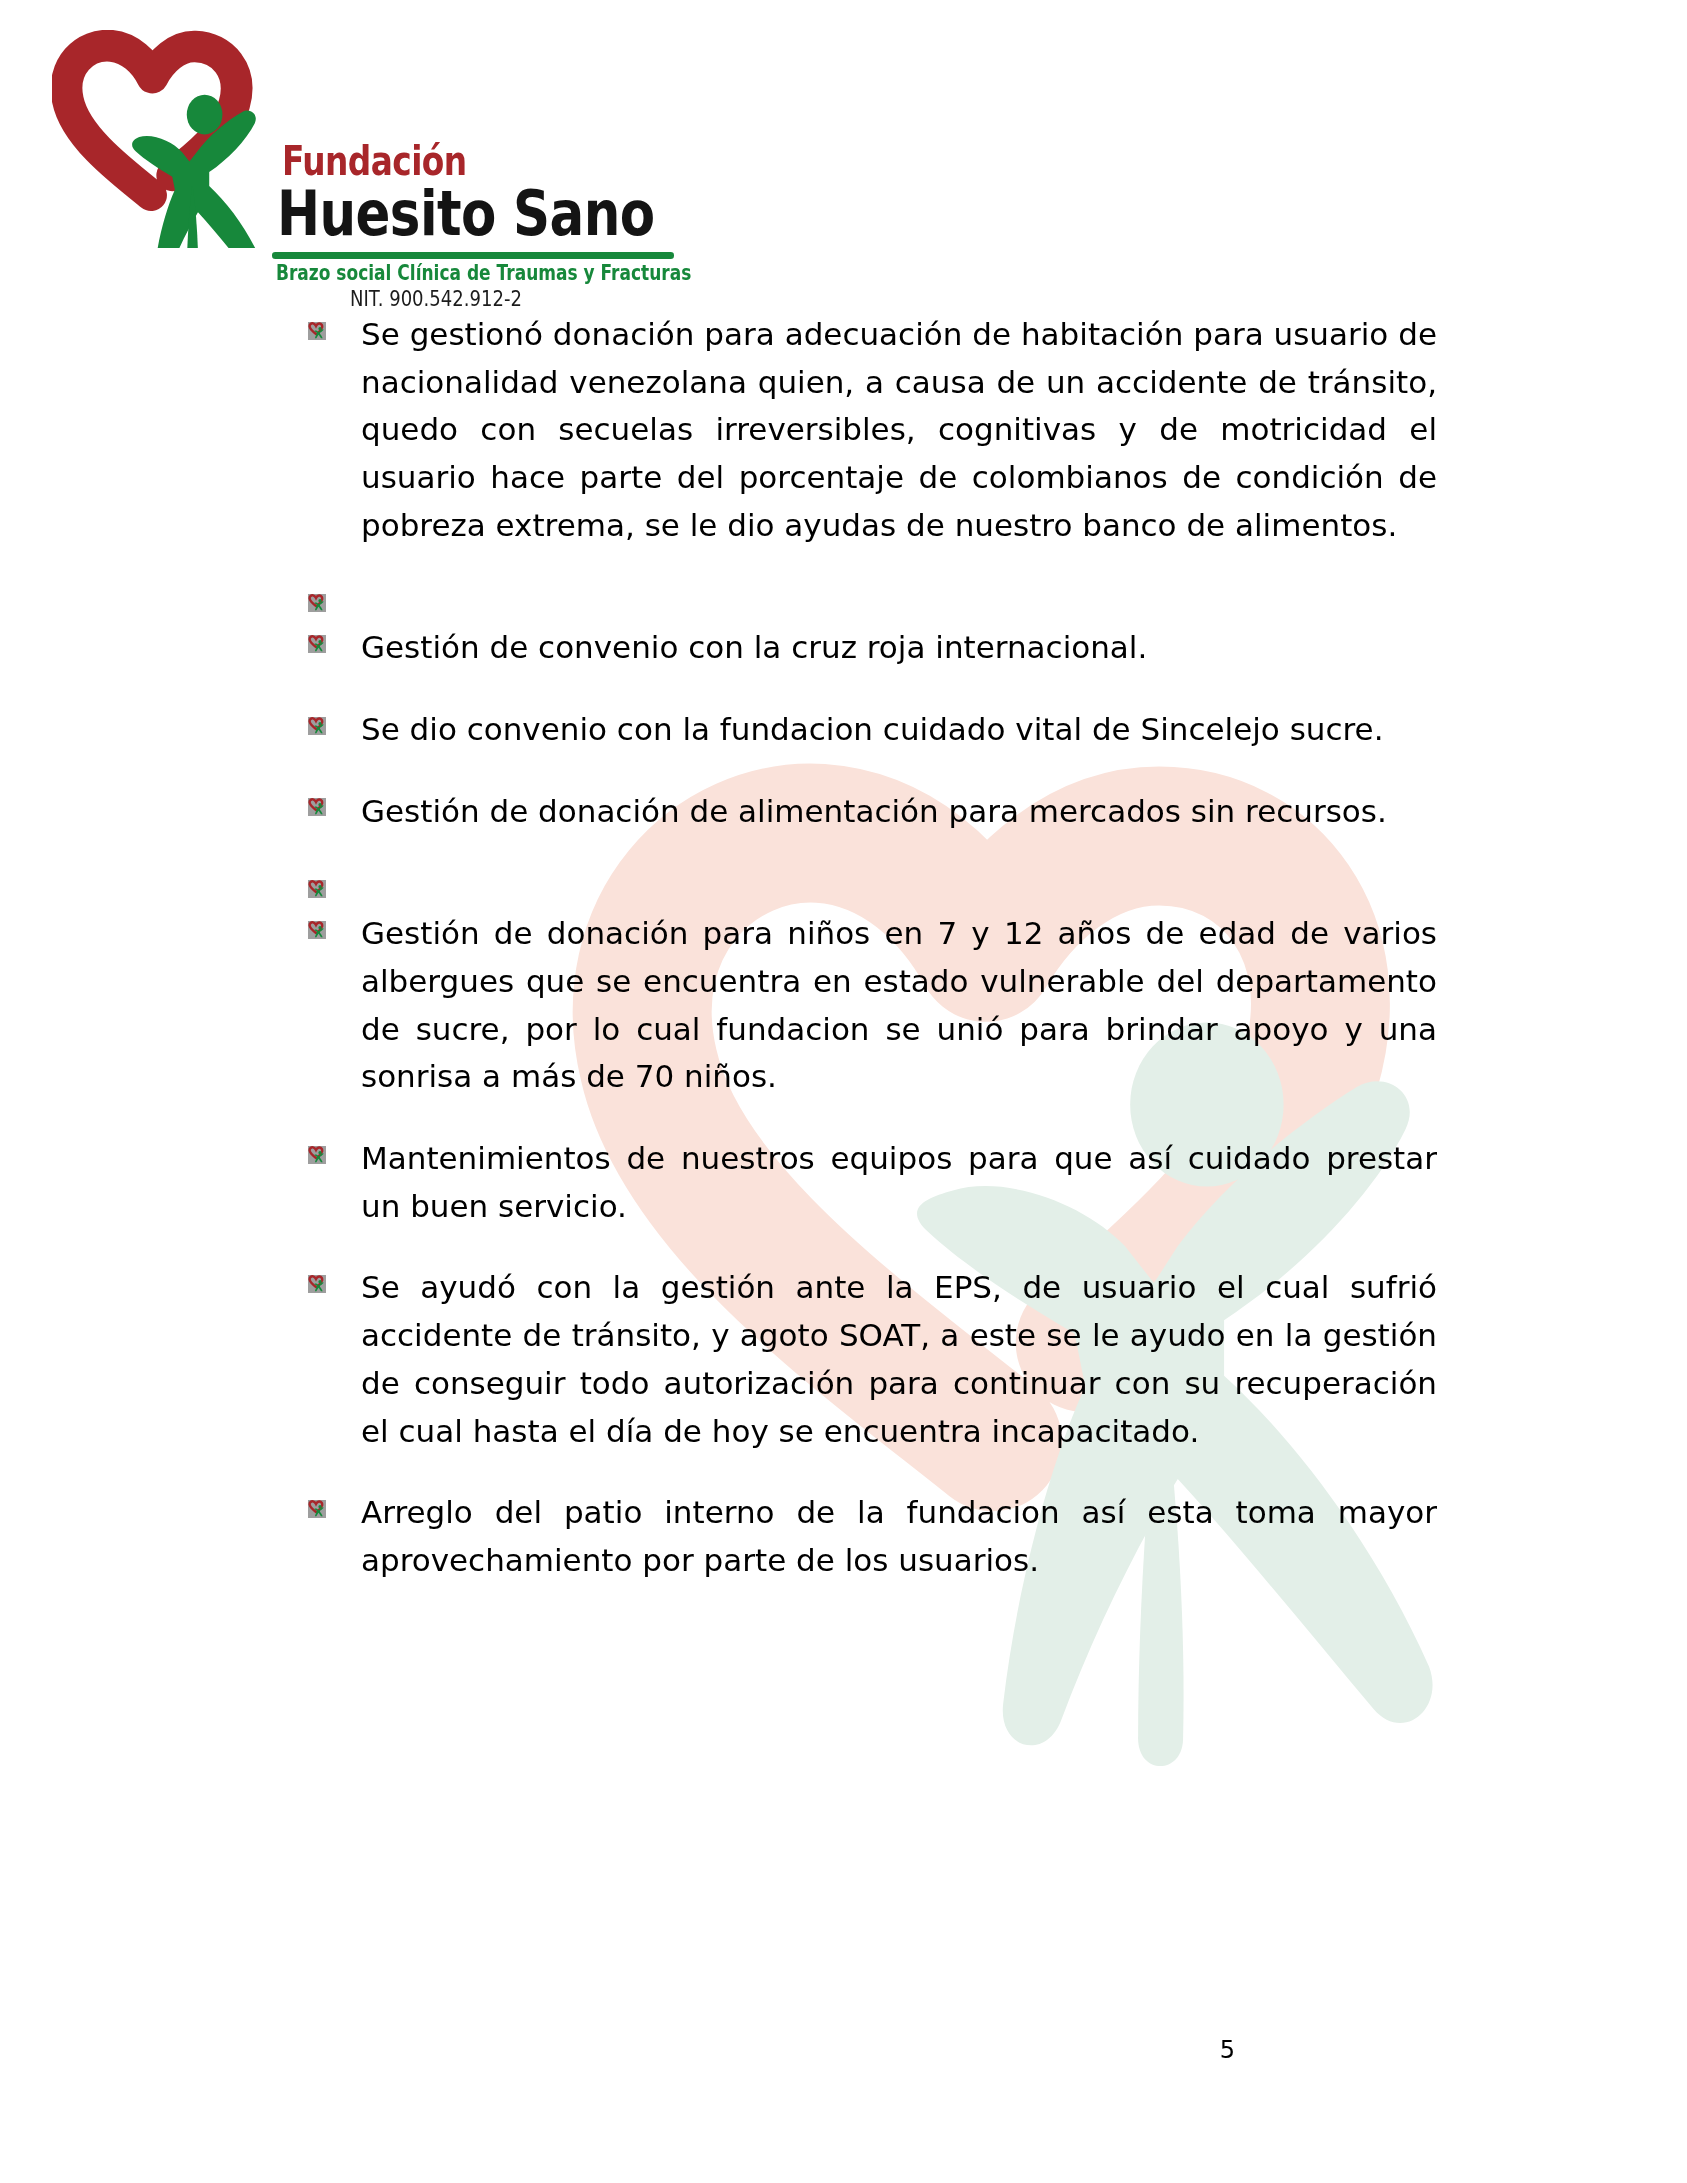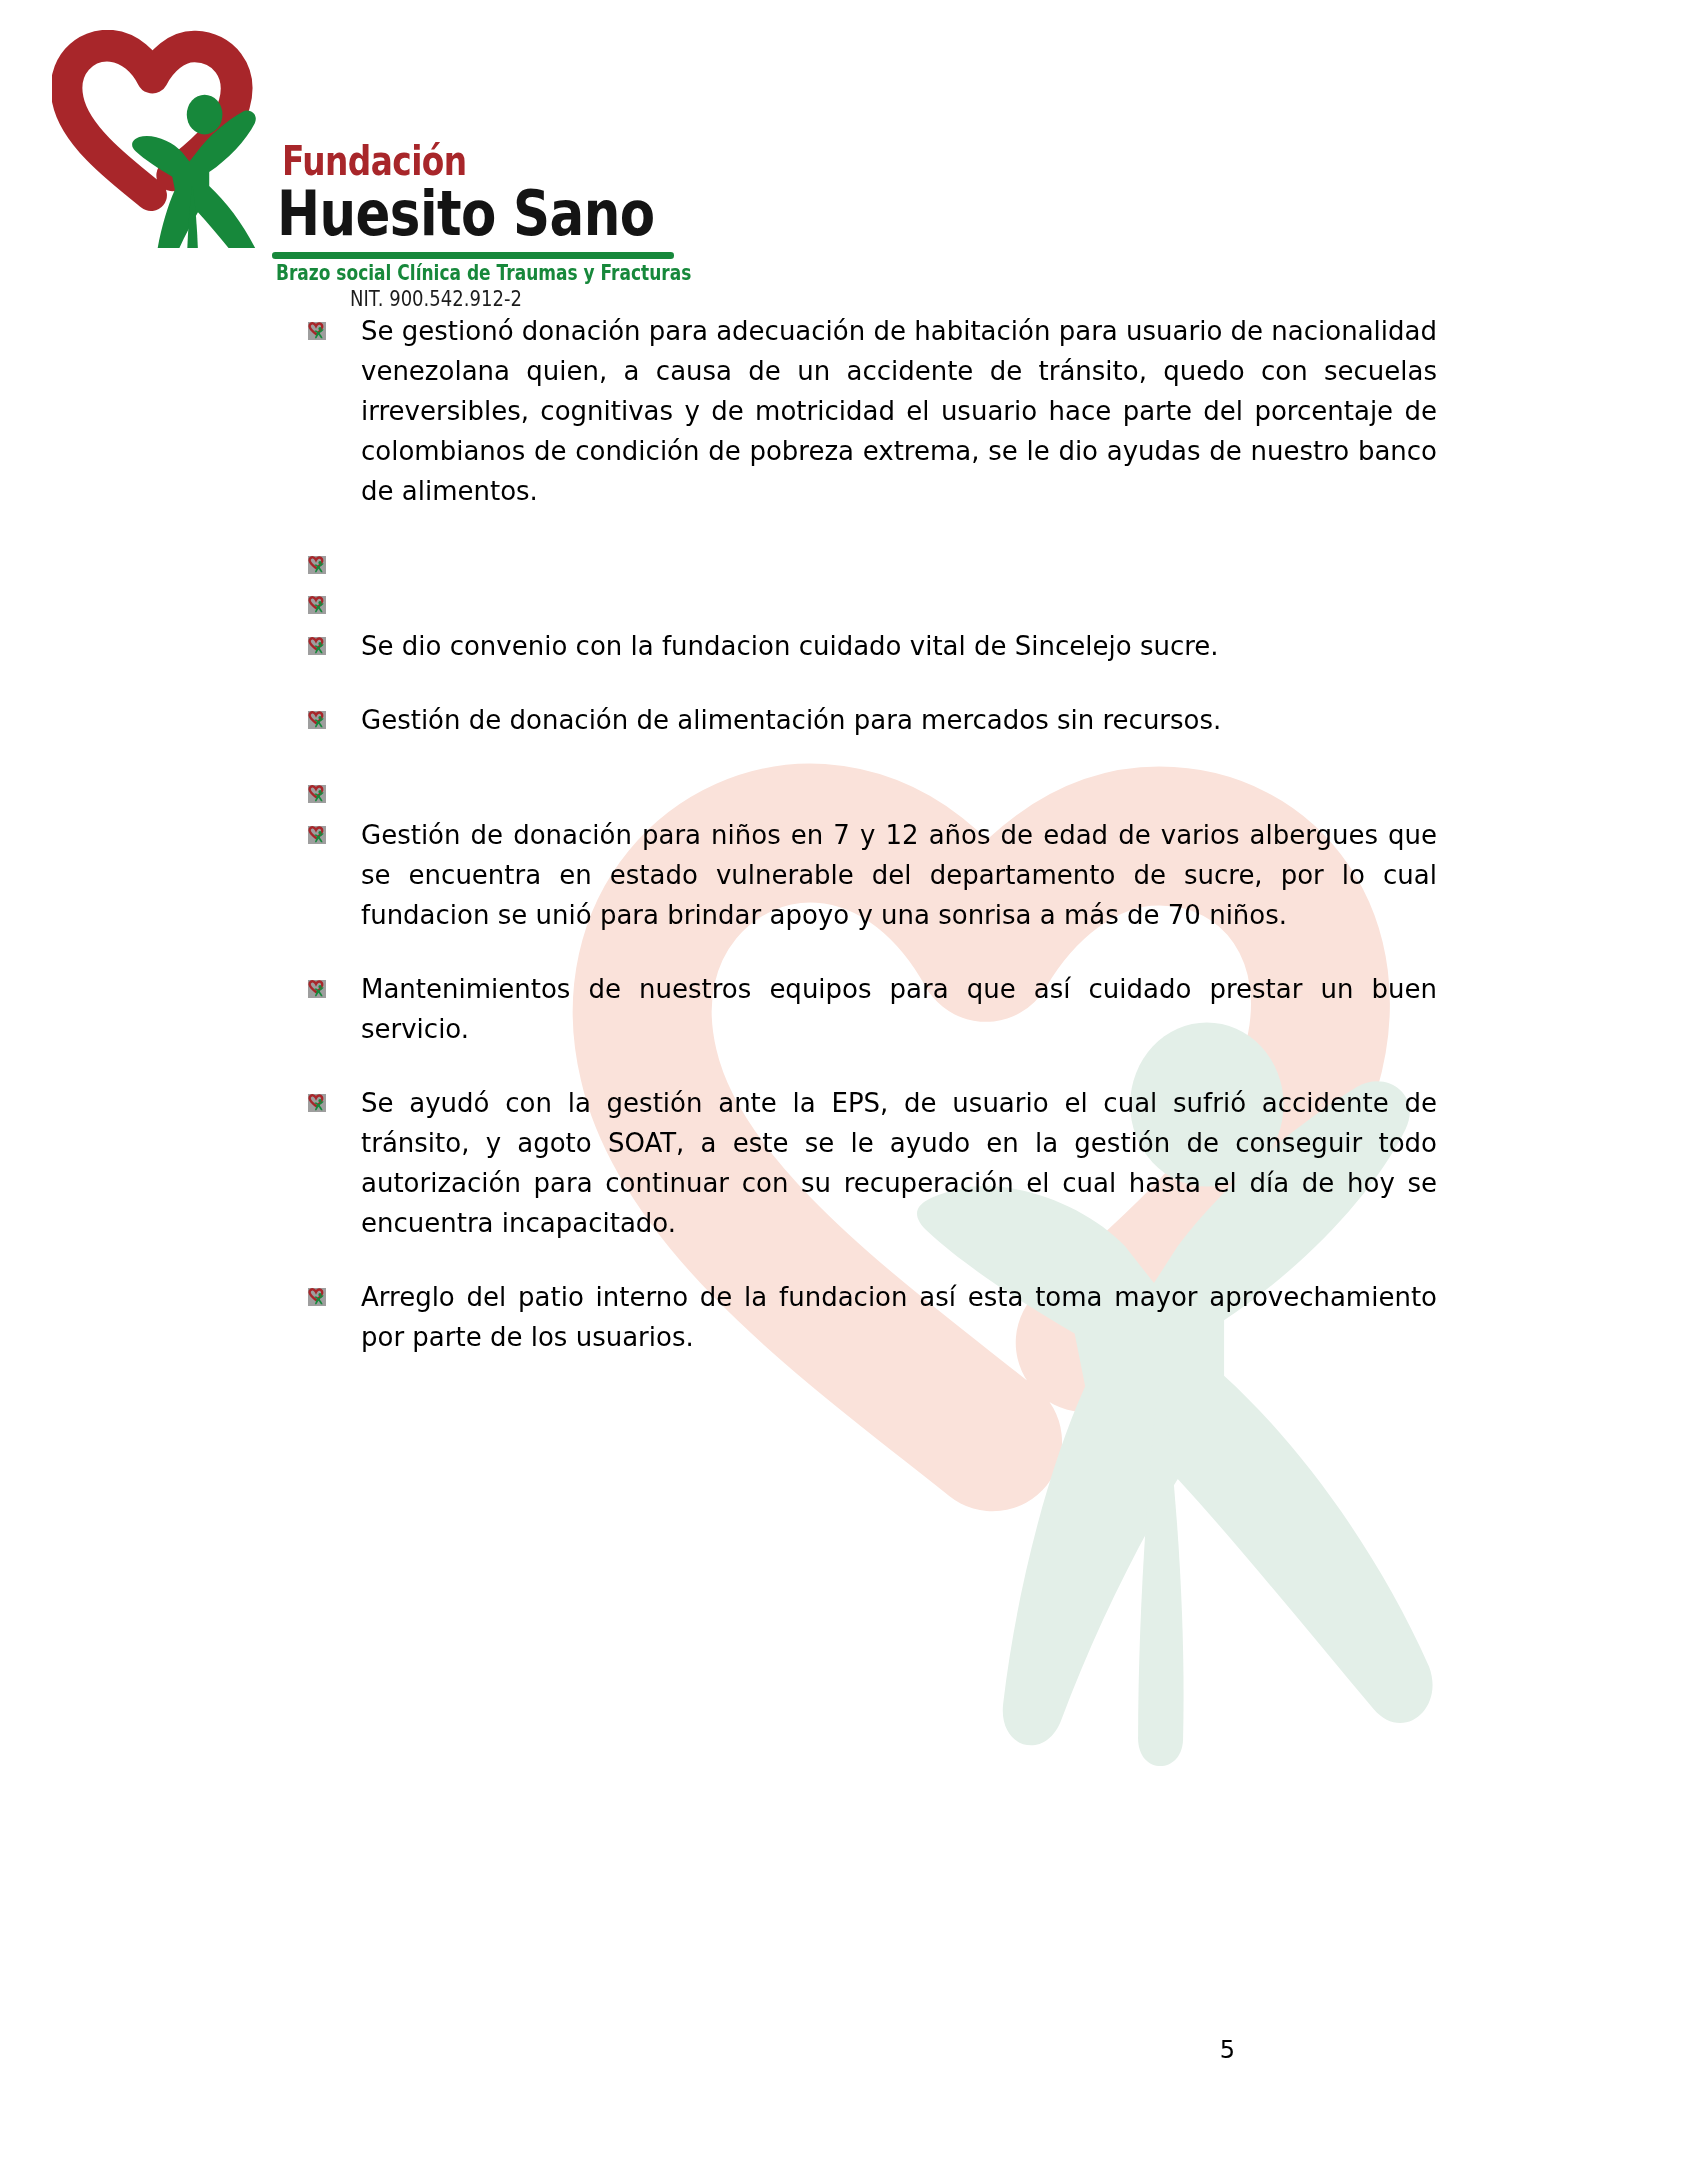--- a/index.html
+++ b/index.html
@@ -133,21 +133,21 @@
     left: 308px;
     top: 10.6px;
     width: 18px;
     height: 18px;
     background: #9e9e9e;
     display: block;
   }
   .bullet-marker svg { width: 100%; height: 100%; display: block; }
   .bullet-text {
     font-family: "DejaVu Sans", sans-serif;
-    font-size: 26px;
+    font-size: 31px;
     line-height: 1.54;
     color: #000000;
     text-align: justify;
     text-justify: inter-word;
     margin: 0;
     word-spacing: 0px;
   }
   .bullet-text.nojust { text-align: left; }
 
   
@@ -265,20 +265,21 @@
             <circle cx="18" cy="10" r="2.4"></circle>
             <path d="M10 13 C11.8 12.5 14 13.5 15 14.4 L16 15.5 L17 14.3
                      C18.6 12.8 20.6 11.6 22 11 C23 10.6 23.6 11.6 22.8 12.3
                      C21.4 13.8 19.5 15.2 18 16.2 L18 17.6
                      C19.5 19.2 21 21.8 22 24.5 L19.6 24.5 C18 22 16.6 20 15.8 19
                      C14.6 20.8 13.4 22.6 12.6 24.5 L10.4 24.5 C11.2 21.6 12.4 18.6 13.4 16.6
                      L13 15.6 C11.6 14.9 10.2 14.2 9.6 13.7 C9.1 13.3 9.4 13.1 10 13 Z"></path>
           </g>
         </svg>
       </span>
+      <p class="bullet-text nojust">Gestión de convenio con la cruz roja internacional.</p>
     </div>
 
     <div class="bullet-item">
       <span class="bullet-marker">
         <svg viewBox="0 0 27 27" xmlns="http://www.w3.org/2000/svg">
           <rect width="27" height="27" fill="#9e9e9e"></rect>
           <path d="M12 18 C8 15 3 11 2.5 7 C2 3.5 5 1.5 7.5 2 C9.5 2.4 11 4 12 6
                    C13 4 14.8 2 17 2.2 C20 2.5 22 5 21 8.5 C20 12 16.5 15 14 17" fill="none" stroke="#a8262a" stroke-width="3.6" stroke-linecap="round"></path>
           <g fill="#17883b">
             <circle cx="18" cy="10" r="2.4"></circle>

